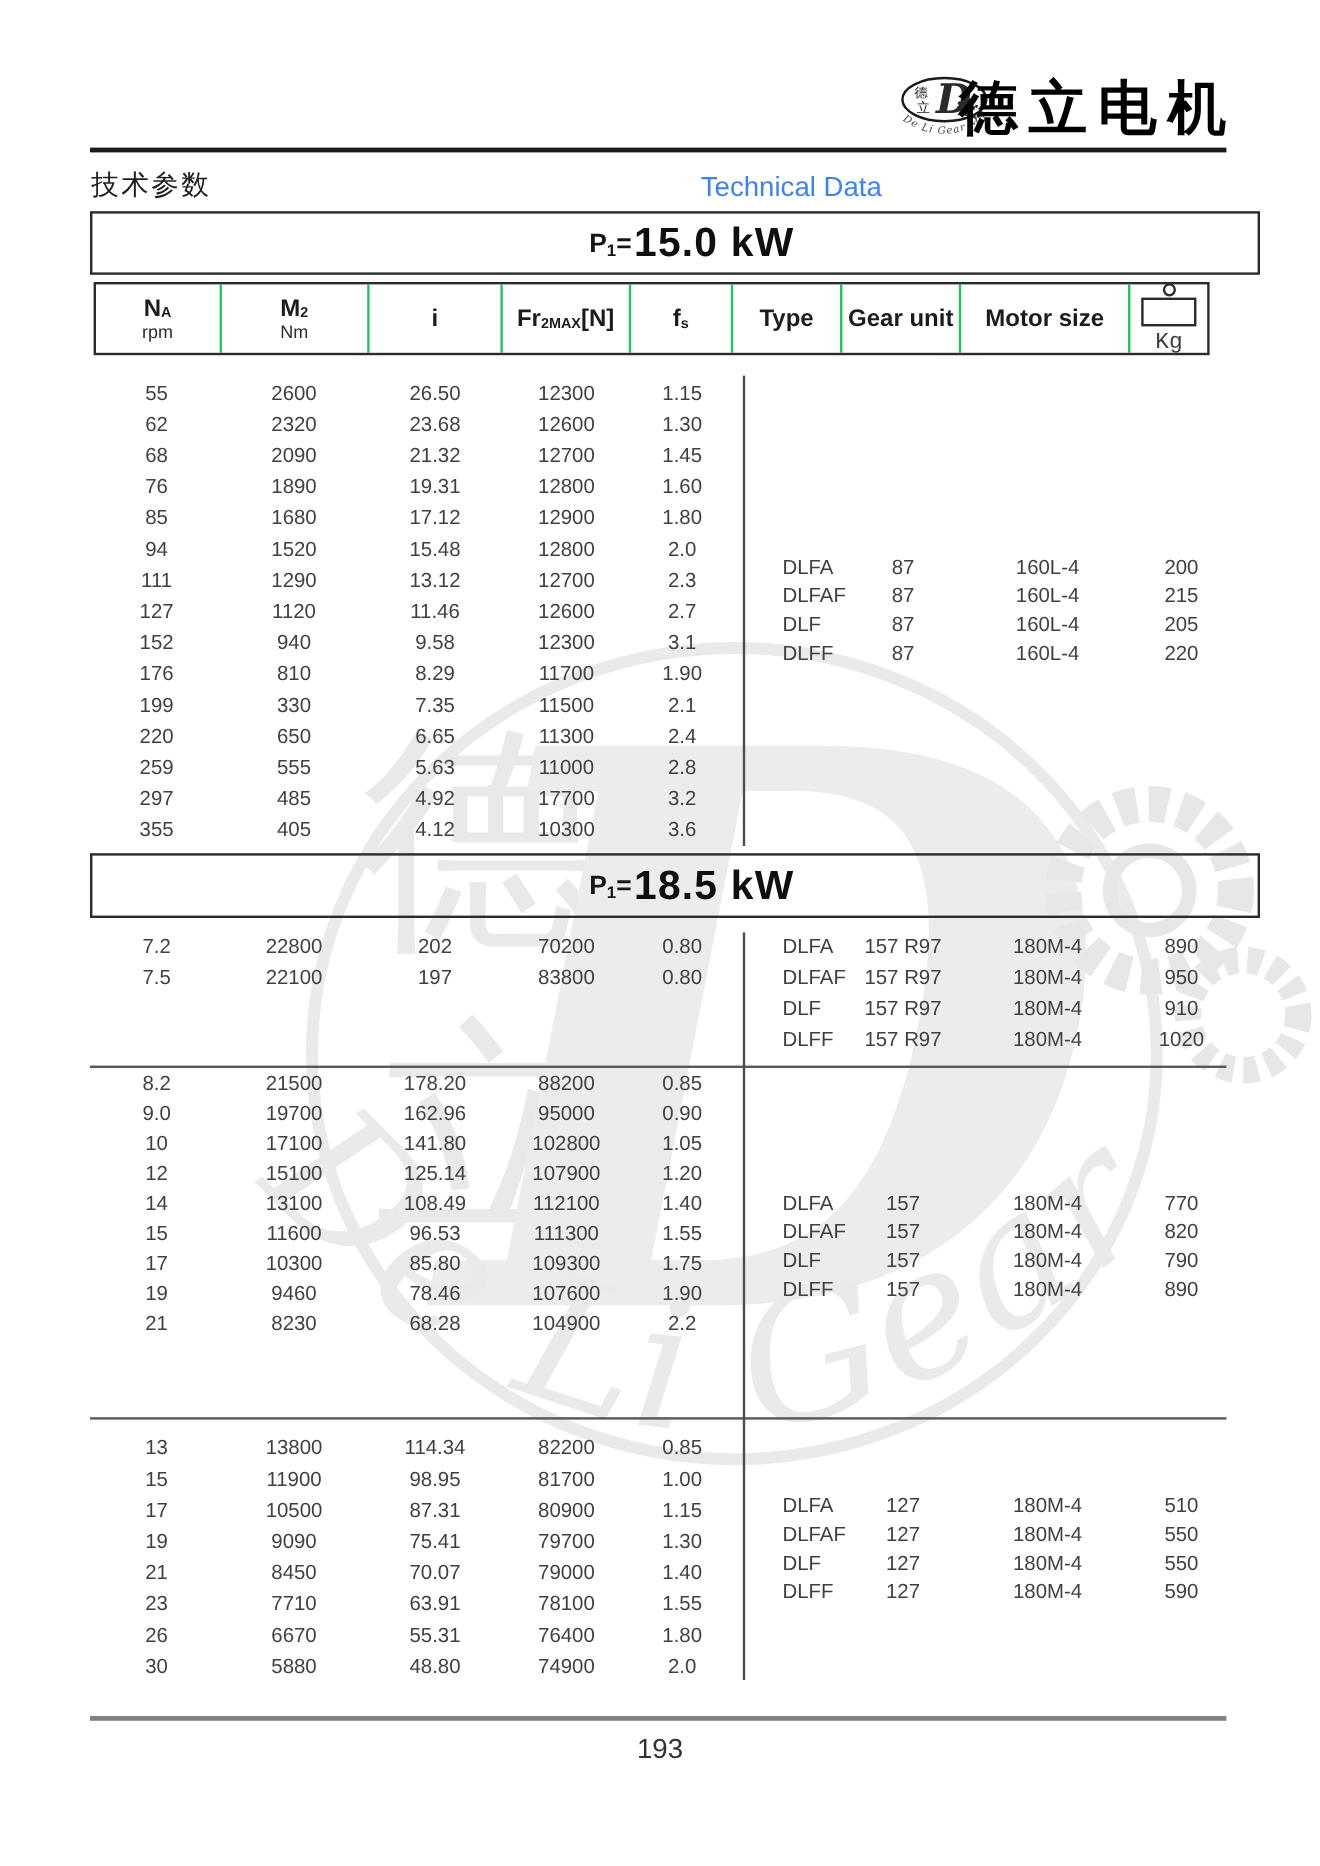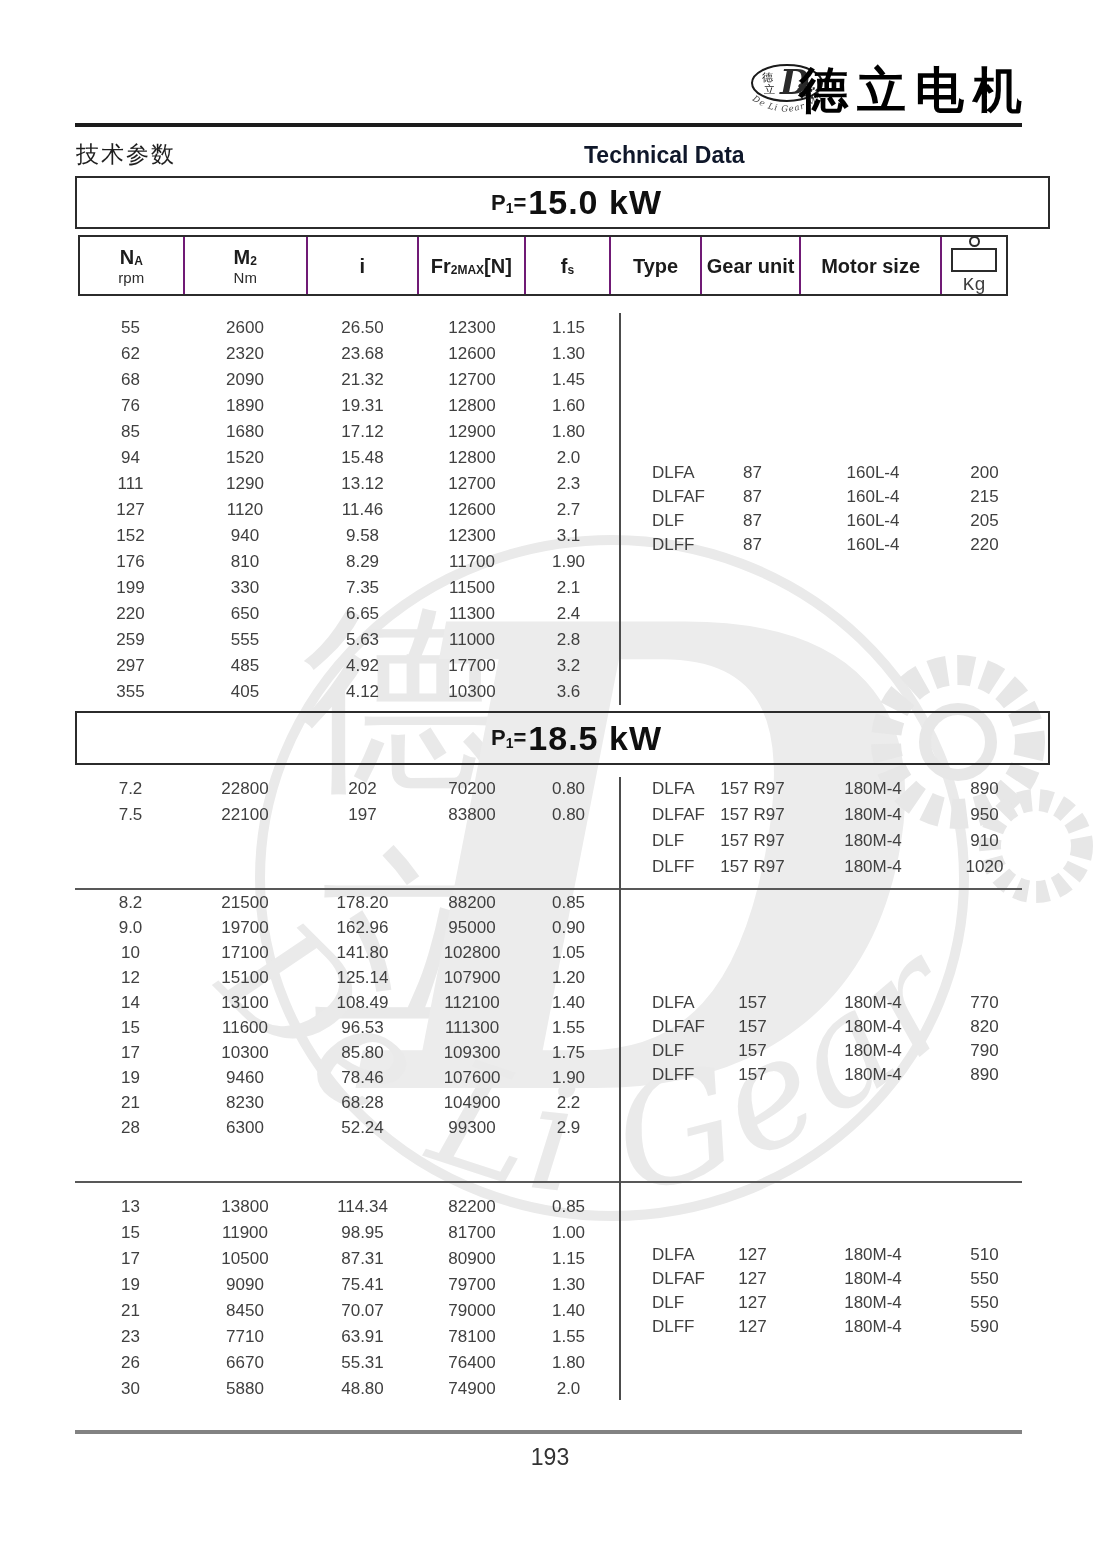--- a/index.html
+++ b/index.html
@@ -6,36 +6,36 @@
   .page{position:relative;width:1100px;height:1555px;background:#ffffff;overflow:hidden;
         font-family:"Liberation Sans",sans-serif;color:#3e3e3e;}
   .wm{position:absolute;left:0;top:0;width:1100px;height:1555px;pointer-events:none;}
 
   
   .logo-svg{position:absolute;left:742px;top:48px;width:92px;height:80px;}
   .brand{position:absolute;left:799px;top:58px;font-family:Liberation Sans, sans-serif;
          font-weight:bold;font-size:49px;letter-spacing:9px;color:#000000;white-space:nowrap;}
   .hdr-rule{position:absolute;left:75px;top:123px;width:947px;height:4px;background:#1b1b1b;}
   .sect-cn{position:absolute;left:76px;top:139px;font-size:23px;font-weight:500;letter-spacing:2px;color:#1e1e1e;}
-  .sect-en{position:absolute;left:584px;top:142px;font-size:23px;font-weight:bold;color:#0f172a;}
+  .sect-en{position:absolute;left:584px;top:142px;font-size:23px;font-weight:normal;color:#3b82f6;}
 
   
   .power{position:absolute;left:75px;width:943px;border:2px solid #2b2b2b;
          display:flex;align-items:center;justify-content:center;padding-left:28px;}
   .power.p1{top:176px;height:49px;}
   .power.p2{top:711px;height:50px;}
   .p-pre{font-weight:bold;font-size:22px;color:#161616;}
   .psub{font-size:14px;vertical-align:-3px;font-weight:bold;}
   .p-val{font-weight:bold;font-size:34px;color:#0f0f0f;letter-spacing:1px;margin-left:2px;}
 
   
   .colhead{position:absolute;left:78px;top:235px;width:926px;height:57px;display:flex;
            border:2px solid #2b2b2b;box-sizing:content-box;background:transparent;}
   .hcell{display:flex;flex-direction:column;align-items:center;justify-content:center;
-         border-right:2px solid #701a75;box-sizing:border-box;height:100%;}
+         border-right:2px solid #22c55e;box-sizing:border-box;height:100%;}
   .hcell:last-child{border-right:none;font-family:Liberation Mono, monospace;}
   .hmain{font-weight:bold;font-size:20px;color:#1c1c1c;line-height:1;white-space:nowrap;}
   .hsub{font-size:12px;font-weight:bold;vertical-align:-1px;}
   .hunit{font-size:15px;color:#2c2c2c;margin-top:3px;line-height:1;}
   .w-na{width:105px}.w-m2{width:124px}.w-i{width:111px}.w-fr{width:108px}.w-fs{width:85px}
   .w-type{width:92px}.w-gear{width:99px}.w-motor{width:142px}.w-kg{width:64px}
   .kgicon{display:flex;flex-direction:column;align-items:center;line-height:0;}
   .kgknob{width:7px;height:7px;border:2px solid #2b2b2b;border-radius:50%;background:#fff;}
   .kgbody{width:42px;height:20px;border:2px solid #2b2b2b;margin-top:1px;background:transparent;}
   .kgtext{font-size:19px;margin-top:2px;}
@@ -381,27 +381,20 @@
         <span class="dcell c-fr">107600</span>
         <span class="dcell c-fs">1.90</span>
       </div>
       <div class="drow">
         <span class="dcell c-na">21</span>
         <span class="dcell c-m2">8230</span>
         <span class="dcell c-i">68.28</span>
         <span class="dcell c-fr">104900</span>
         <span class="dcell c-fs">2.2</span>
       </div>
-      <div class="drow">
-        <span class="dcell c-na">28</span>
-        <span class="dcell c-m2">6300</span>
-        <span class="dcell c-i">52.24</span>
-        <span class="dcell c-fr">99300</span>
-        <span class="dcell c-fs">2.9</span>
-      </div>
     </div>
   <div class="rows" style="left:620px;top:991px;--rh:24px;">
       <div class="drow">
         <span class="dcell c-type">DLFA</span>
         <span class="dcell c-gear">157</span>
         <span class="dcell c-motor">180M-4</span>
         <span class="dcell c-kg">770</span>
       </div>
       <div class="drow">
         <span class="dcell c-type">DLFAF</span>

